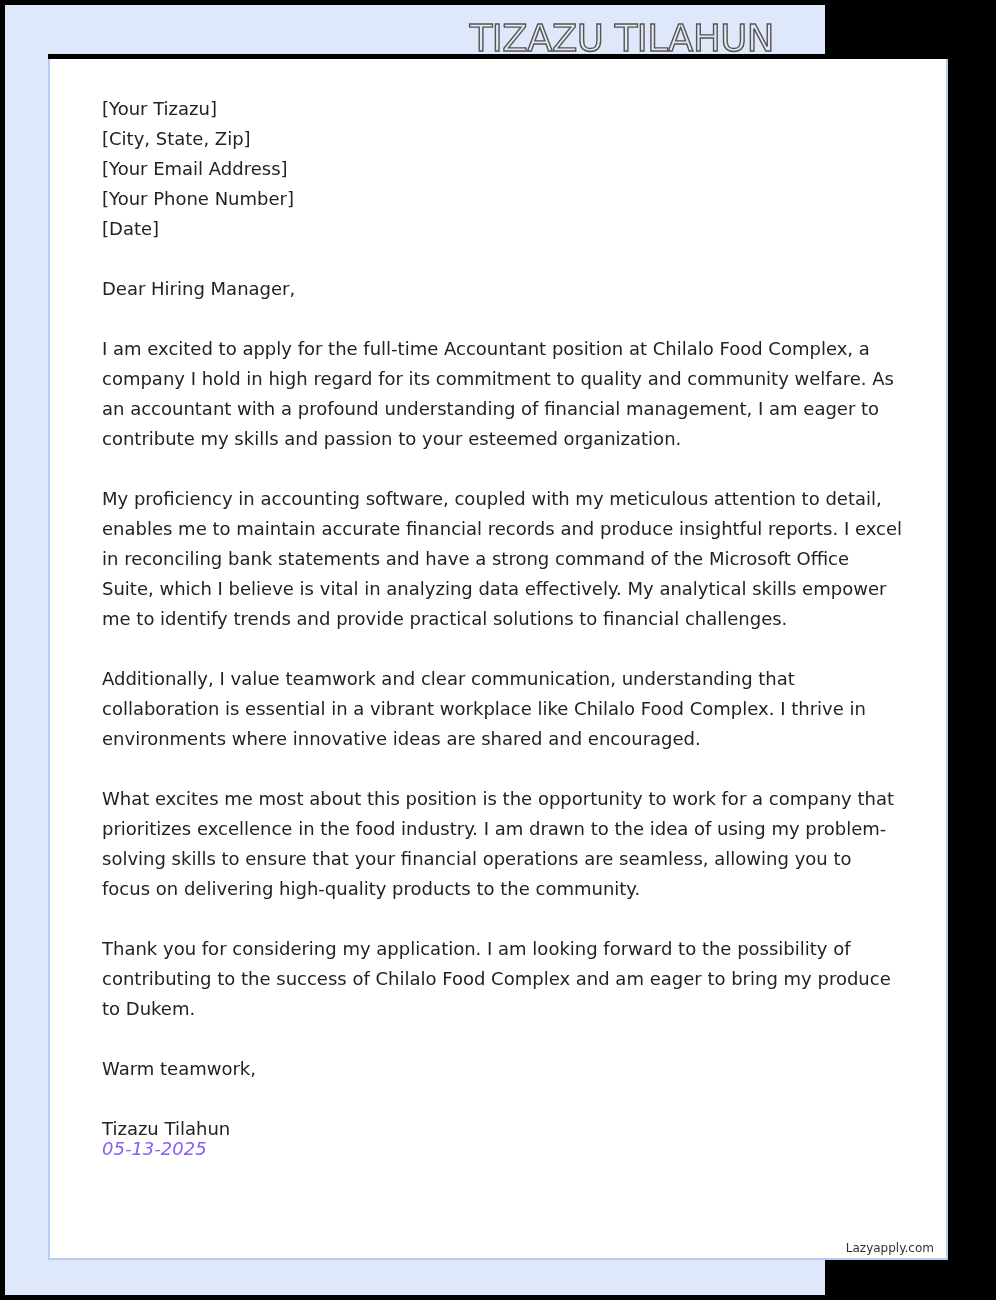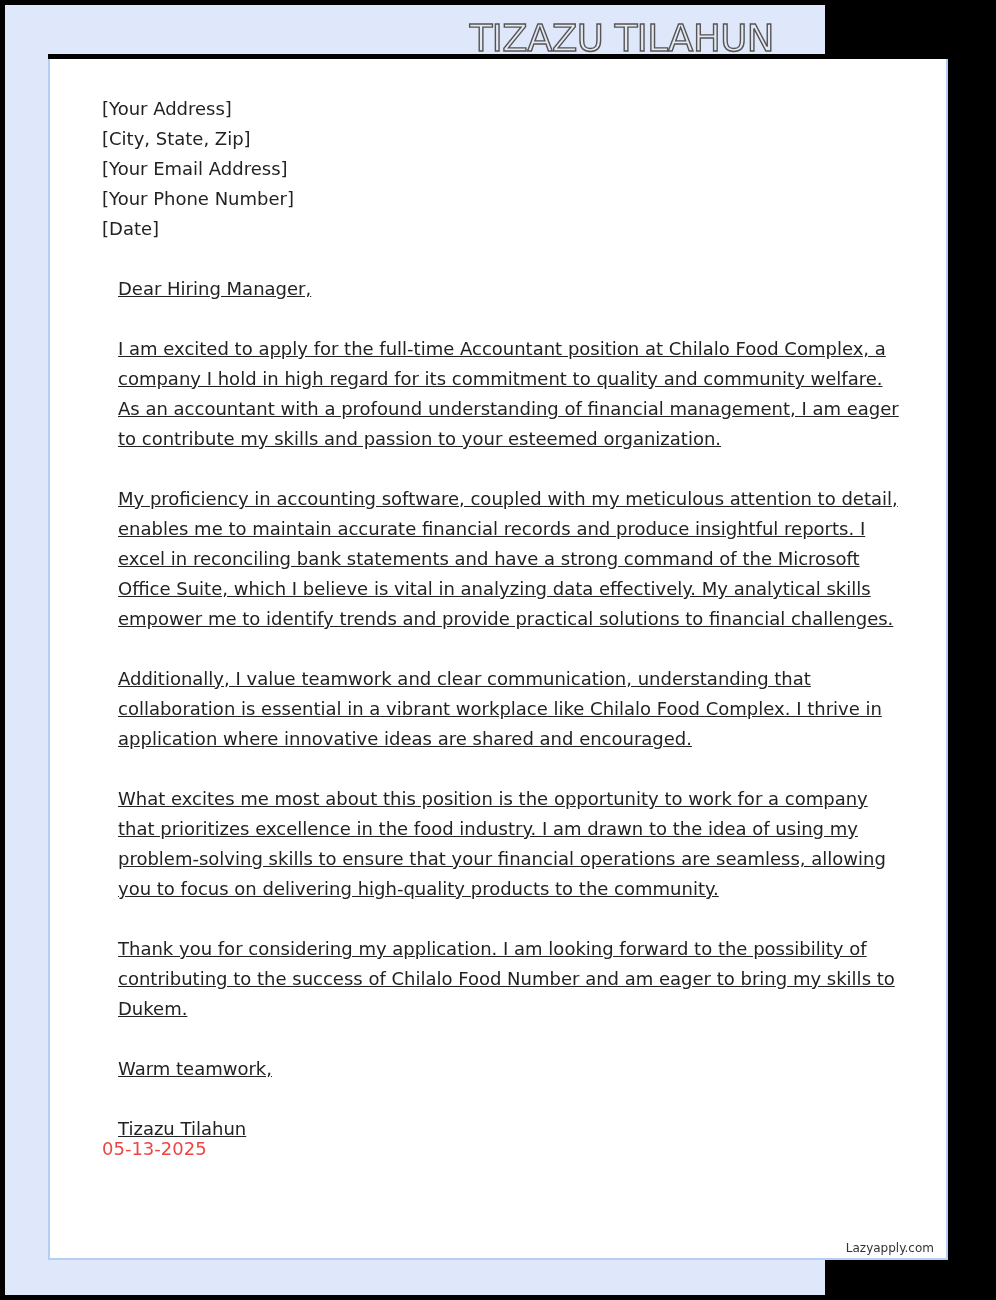--- a/index.html
+++ b/index.html
@@ -55,32 +55,32 @@
   .content {
     position: absolute;
     left: 52px;
     top: 40px;
     width: 800px;
     font-size: 18px;
     line-height: 30px;
     color: #222;
   }
   .content p {
-    margin: 0 0 30px 16px;
-    text-decoration: underline;
+    margin: 0 0 30px 0;
   }
   .address-line {
     display: block;
   }
   .address-block {
     margin-bottom: 30px;
   }
   .date-line {
-    color: #ef4444;
+    color: #8b5cf6;
     margin-top: -20px;
+    font-style: italic;
   }
   .signature {
     margin-bottom: 10px !important;
   }
   .watermark {
     position: absolute;
     right: 12px;
     bottom: 3px;
     font-size: 12px;
     color: #333;
@@ -88,34 +88,34 @@
 </style>
 </head>
 <body>
 
 <div class="frame">
   <div class="header-title">TIZAZU TILAHUN</div>
 
   <div class="paper">
     <div class="content">
       <div class="address-block">
-        <span class="address-line">[Your Address]</span>
+        <span class="address-line">[Your Tizazu]</span>
         <span class="address-line">[City, State, Zip]</span>
         <span class="address-line">[Your Email Address]</span>
         <span class="address-line">[Your Phone Number]</span>
         <span class="address-line">[Date]</span>
       </div>
 
       <p>Dear Hiring Manager,</p>
 
       <p>I am excited to apply for the full-time Accountant position at Chilalo Food Complex, a company I hold in high regard for its commitment to quality and community welfare. As an accountant with a profound understanding of financial management, I am eager to contribute my skills and passion to your esteemed organization.</p>
       <p>My proficiency in accounting software, coupled with my meticulous attention to detail, enables me to maintain accurate financial records and produce insightful reports. I excel in reconciling bank statements and have a strong command of the Microsoft Office Suite, which I believe is vital in analyzing data effectively. My analytical skills empower me to identify trends and provide practical solutions to financial challenges.</p>
-      <p>Additionally, I value teamwork and clear communication, understanding that collaboration is essential in a vibrant workplace like Chilalo Food Complex. I thrive in application where innovative ideas are shared and encouraged.</p>
+      <p>Additionally, I value teamwork and clear communication, understanding that collaboration is essential in a vibrant workplace like Chilalo Food Complex. I thrive in environments where innovative ideas are shared and encouraged.</p>
       <p>What excites me most about this position is the opportunity to work for a company that prioritizes excellence in the food industry. I am drawn to the idea of using my problem-solving skills to ensure that your financial operations are seamless, allowing you to focus on delivering high-quality products to the community.</p>
-      <p>Thank you for considering my application. I am looking forward to the possibility of contributing to the success of Chilalo Food Number and am eager to bring my skills to Dukem.</p>
+      <p>Thank you for considering my application. I am looking forward to the possibility of contributing to the success of Chilalo Food Complex and am eager to bring my produce to Dukem.</p>
 
       <p>Warm teamwork,</p>
       <p class="signature">Tizazu Tilahun</p>
       <div class="date-line">05-13-2025</div>
     </div>
 
     <div class="watermark">Lazyapply.com</div>
   </div>
 
   <div class="paper-rule"></div>

